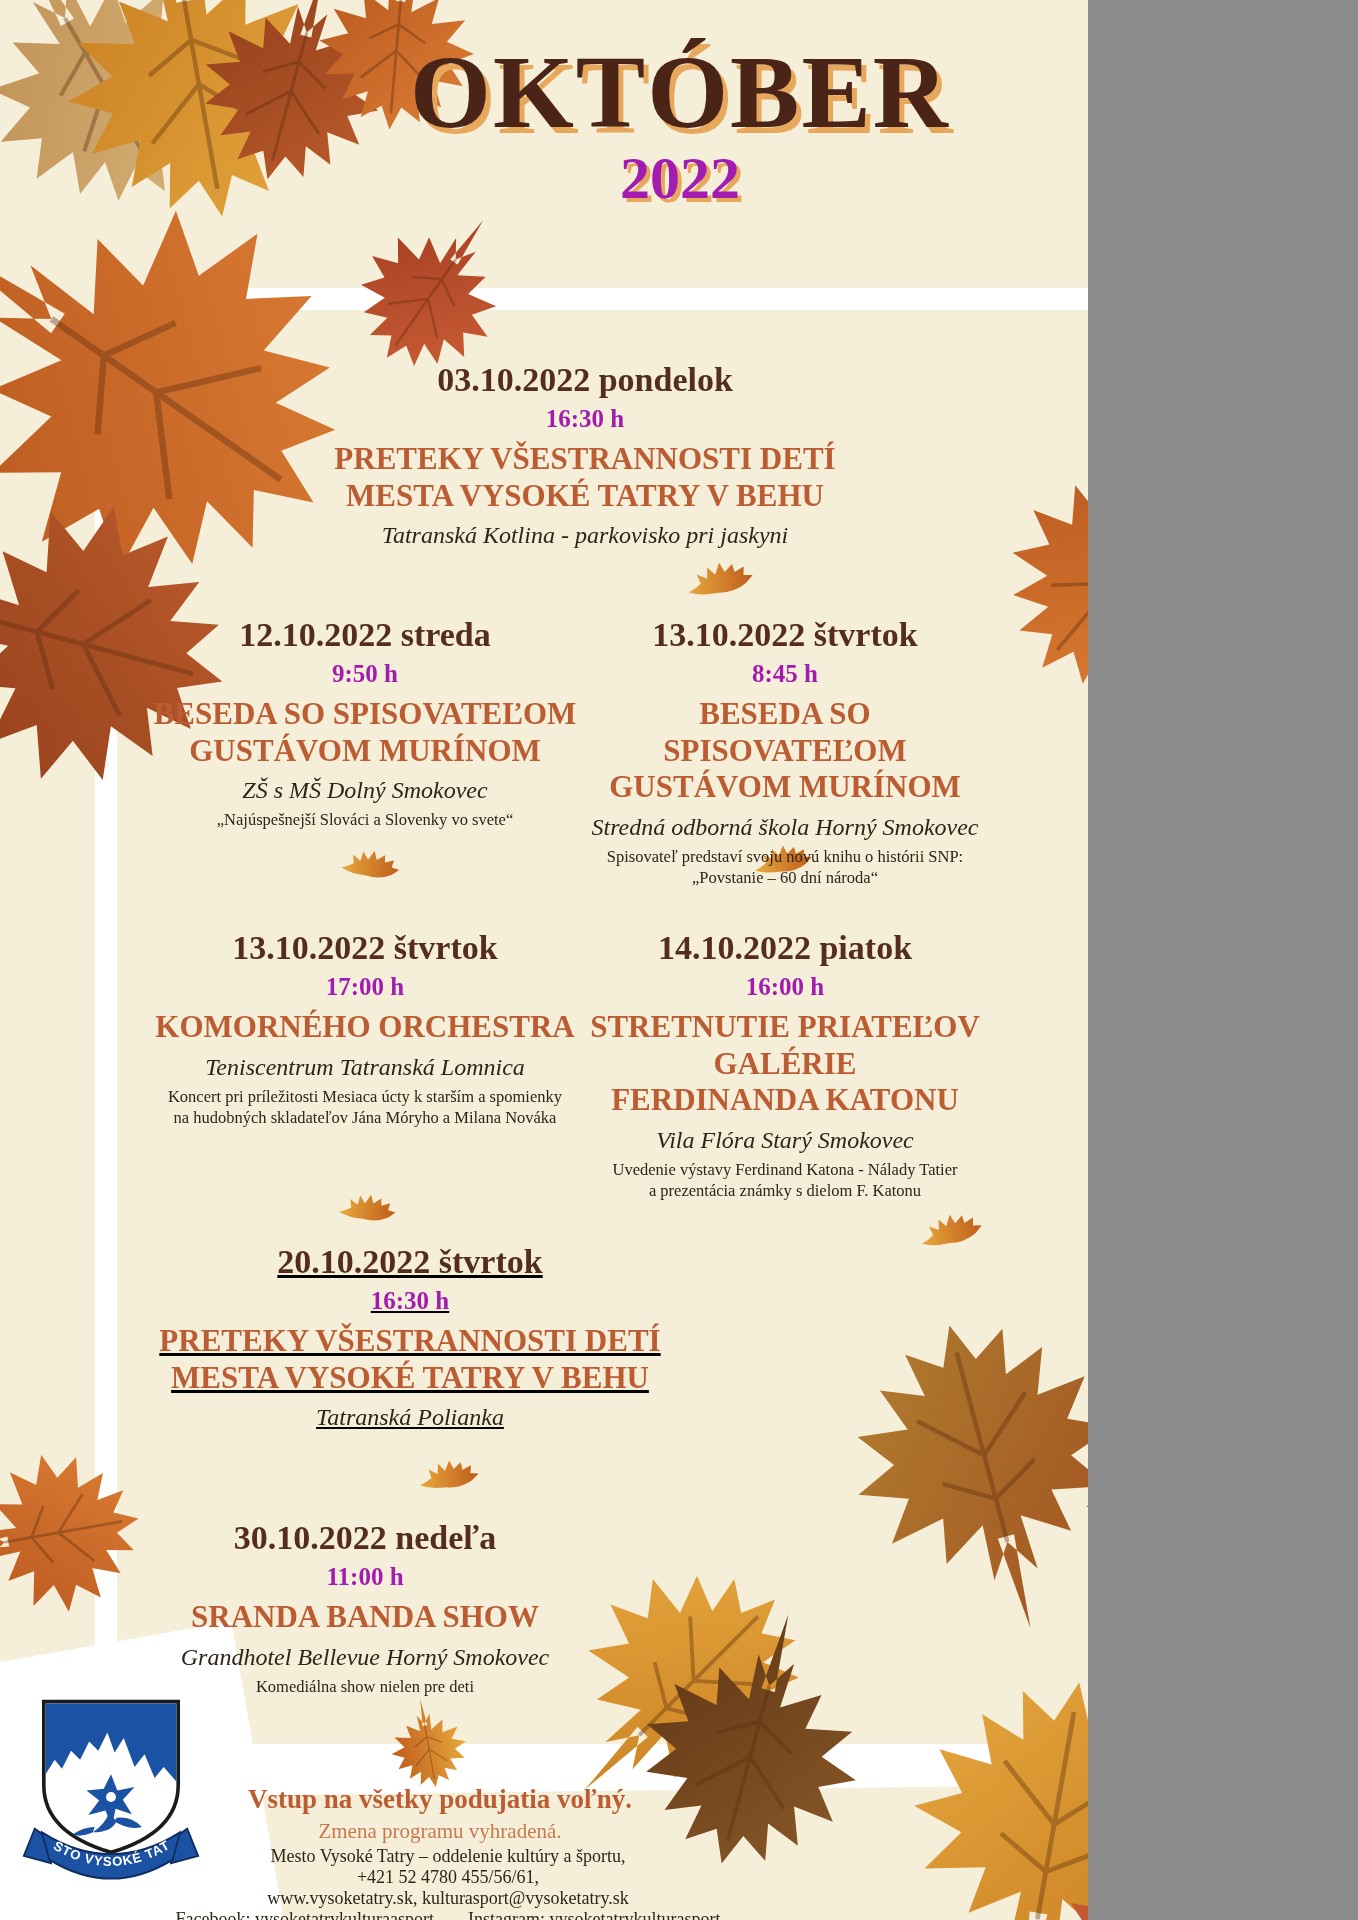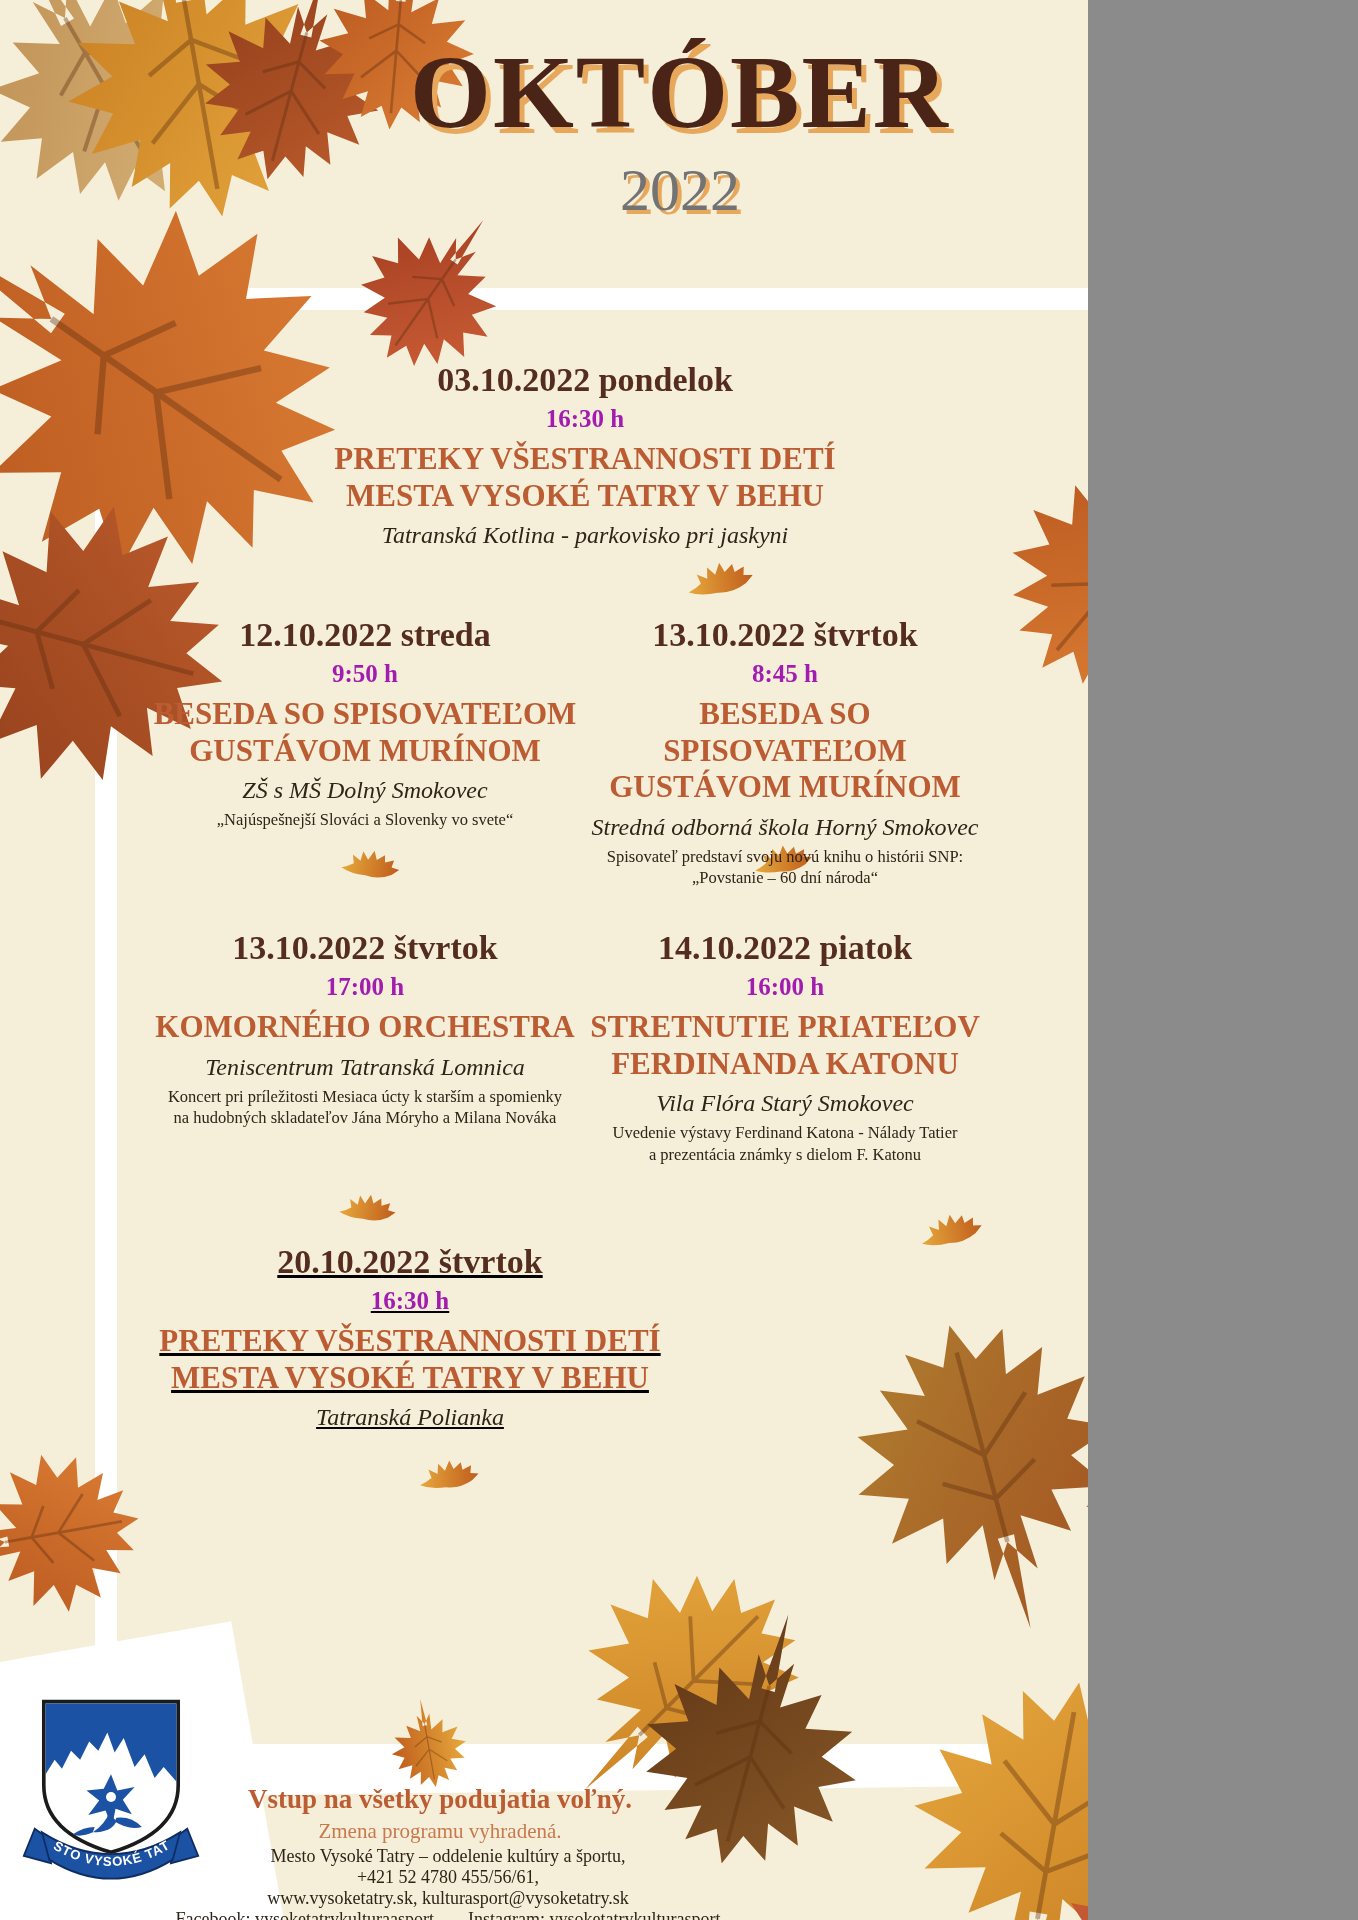--- a/index.html
+++ b/index.html
@@ -28,22 +28,22 @@
   .leaf{position:absolute;z-index:3;}
   .sprig{position:absolute;z-index:6;}
   .vein{fill:none;stroke:rgba(92,45,12,.38);stroke-width:1.6;}
   
   .title-wrap{position:absolute;left:80px;top:40px;width:1200px;text-align:center;z-index:6;}
   .title{
     margin:0;font-size:104px;font-weight:bold;letter-spacing:2px;
     color:#4b2418;text-shadow:5px 6px 0 #e7a85c;line-height:1;
   }
   .year{
-    margin:16px 0 0 0;font-size:60px;font-weight:normal;
-    color:#737373;text-shadow:4px 4px 0 #e7a85c;line-height:1;
+    margin:4px 0 0 0;font-size:60px;font-weight:bold;
+    color:#a21caf;text-shadow:4px 4px 0 #e7a85c;line-height:1;
   }
   
   .event{position:absolute;text-align:center;z-index:6;}
   .ev-date{font-size:34px;font-weight:bold;color:#542d1e;line-height:1.2;}
   .ev-time{font-size:25px;font-weight:bold;color:#a21caf;line-height:1.3;margin-top:2px;}
   .ev-title{font-size:31px;font-weight:bold;color:#bc5c33;line-height:1.18;margin-top:6px;}
   .ev-venue{font-size:24px;font-style:italic;color:#2e2418;line-height:1.25;margin-top:6px;}
   .ev-desc{font-size:16.5px;color:#2e2418;line-height:1.28;margin-top:4px;}
   .ev0{left:0px;top:360px;width:1170px;}
   .ev1{left:55px;top:615px;width:620px;}
@@ -251,39 +251,47 @@
       <div>Koncert pri príležitosti Mesiaca úcty k starším a spomienky</div>
       <div>na hudobných skladateľov Jána Móryho a Milana Nováka</div>
     </div>
   </section>
 
   <section class="event ev4">
     <div class="ev-date">14.10.2022 piatok</div>
     <div class="ev-time">16:00 h</div>
     <div class="ev-title">
       <div>STRETNUTIE PRIATEĽOV</div>
+      <div>GALÉRIE</div>
       <div>FERDINANDA KATONU</div>
     </div>
     <div class="ev-venue">Vila Flóra Starý Smokovec</div>
     <div class="ev-desc">
       <div>Uvedenie výstavy Ferdinand Katona - Nálady Tatier</div>
       <div>a prezentácia známky s dielom F. Katonu</div>
     </div>
   </section>
 
   <section class="event ev5">
     <div class="ev-date">20.10.2022 štvrtok</div>
     <div class="ev-time">16:30 h</div>
     <div class="ev-title">
       <div>PRETEKY VŠESTRANNOSTI DETÍ</div>
       <div>MESTA VYSOKÉ TATRY V BEHU</div>
     </div>
     <div class="ev-venue">Tatranská Polianka</div>
   </section>
 
+  <section class="event ev6">
+    <div class="ev-date">30.10.2022 nedeľa</div>
+    <div class="ev-time">11:00 h</div>
+    <div class="ev-title">SRANDA BANDA SHOW</div>
+    <div class="ev-venue">Grandhotel Bellevue Horný Smokovec</div>
+    <div class="ev-desc">Komediálna show nielen pre deti</div>
+  </section>
 
   <div class="logo-card"></div>
   <svg class="logo-svg" viewBox="-8 0 196 214">
 
     <path d="M6 148 L-6 178 L24 186 L20 158 Z" fill="#1c52a4" stroke="#0f2d61" stroke-width="2"></path>
     <path d="M174 148 L186 178 L156 186 L160 158 Z" fill="#1c52a4" stroke="#0f2d61" stroke-width="2"></path>
 
     <path d="M16 8 H164 V100 Q164 152 90 174 Q16 152 16 100 Z" fill="#ffffff" stroke="#1b1b1b" stroke-width="4"></path>
     <path d="M18 10 H162 V96 L148 80 L138 92 L127 66 L116 80 L104 48 L94 64 L86 42 L76 62 L66 52 L56 72 L46 62 L36 82 L28 72 L18 88 Z" fill="#1c52a4"></path>
 

